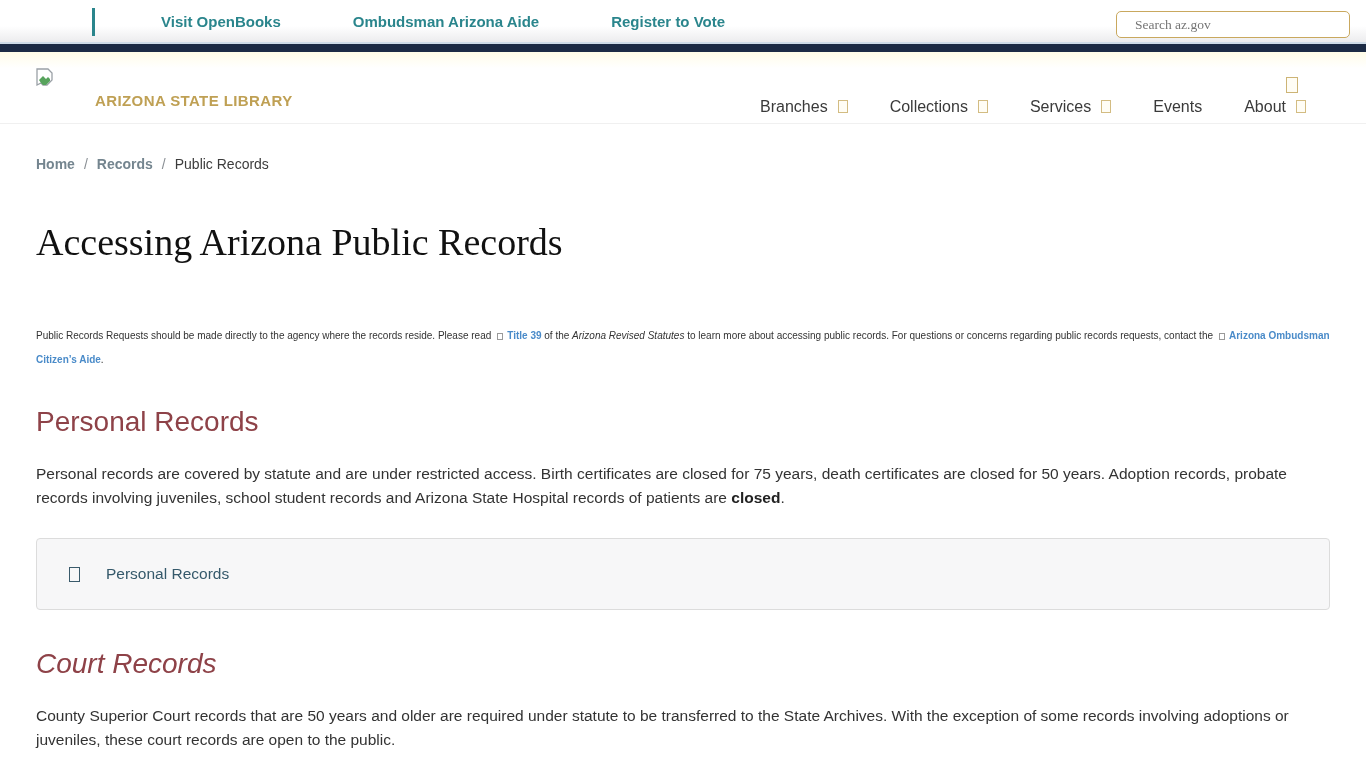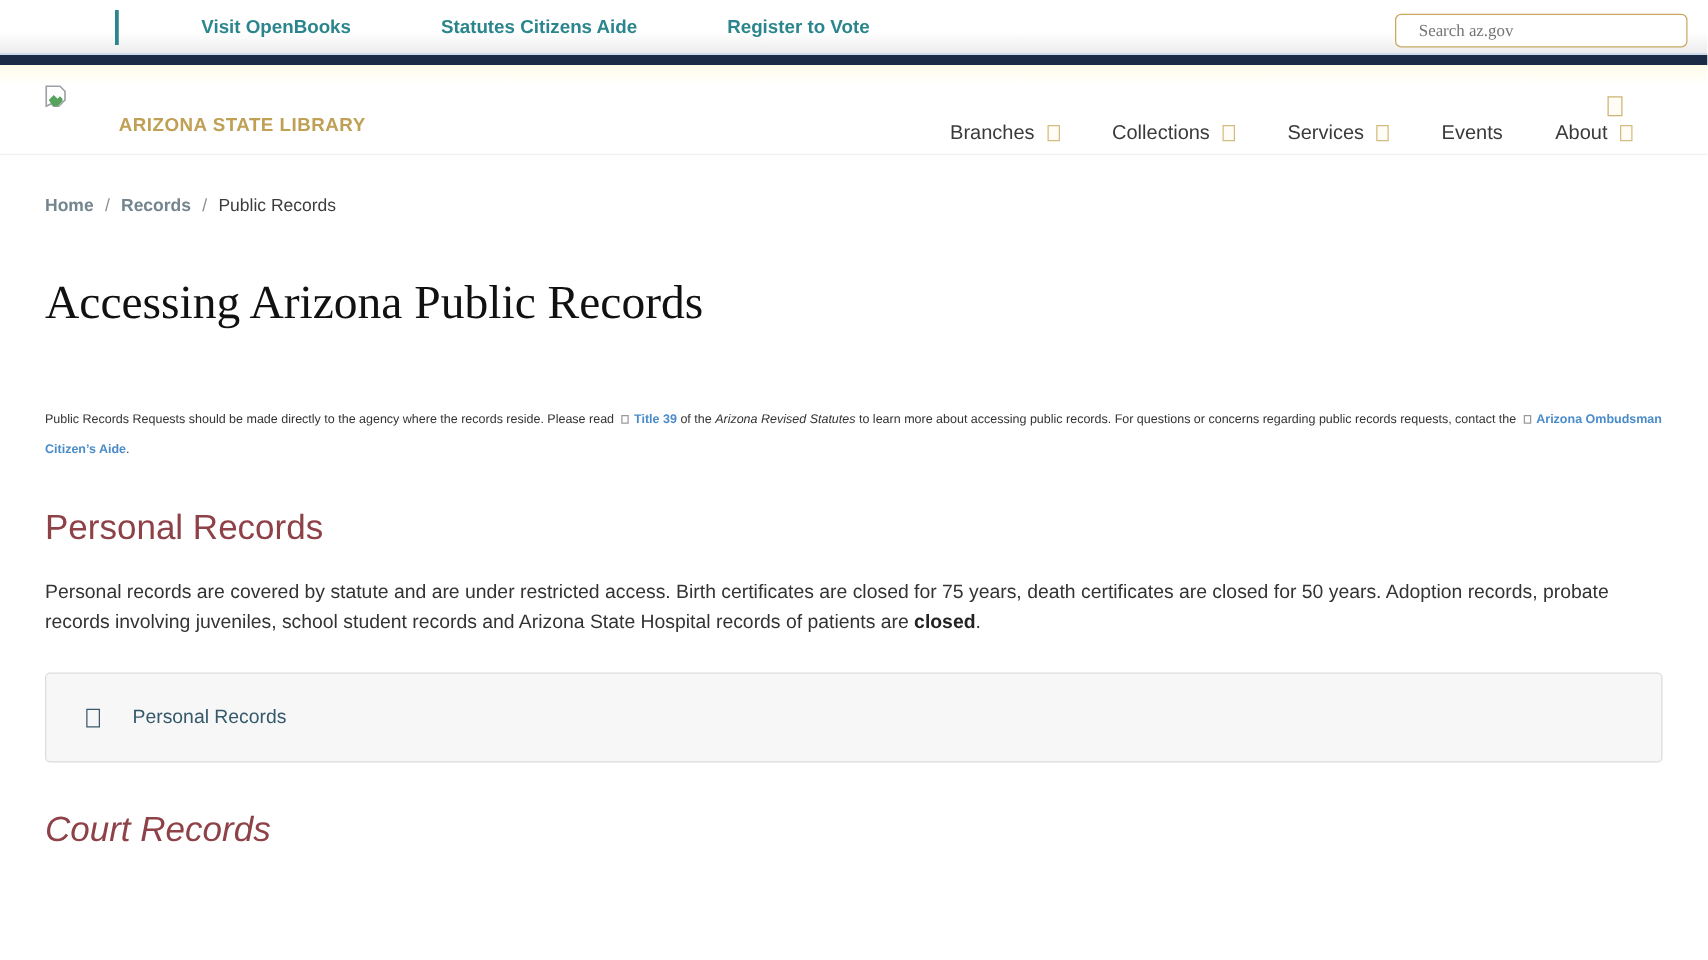--- a/index.html
+++ b/index.html
@@ -62,21 +62,21 @@
   .court-heading { margin-top:38px;font-style:italic; }
 </style>
 </head>
 <body>
 
 <div class="utility-bar">
   <div class="skip-bar"></div>
   <div class="utility-inner">
     <div class="utility-links">
       <a href="#">Visit OpenBooks</a>
-      <a href="#">Statutes Citizens Aide</a>
+      <a href="#">Ombudsman Arizona Aide</a>
       <a href="#">Register to Vote</a>
     </div>
   </div>
   <div class="search-wrap">
     <input class="search-input" type="text" placeholder="Search az.gov" style="">
   </div>
 </div>
 <div class="divider-light"></div>
 <div class="divider-navy"></div>
 
@@ -131,14 +131,15 @@
 
   <p class="section-body"><span>Personal records are covered by statute and are under restricted access. Birth certificates are closed for 75 years, death certificates are closed for 50 years. Adoption records, probate records involving juveniles, school student records and Arizona State Hospital records of patients are </span><b>closed</b><span>.</span></p>
 
   <div class="accordion">
     <span class="tofu tofu-acc"></span>
     <span class="accordion-label">Personal Records</span>
   </div>
 
   <h2 class="section-heading court-heading">Court Records</h2>
 
+  <p class="section-body">County Superior Court records that are 50 years and older are required under statute to be transferred to the State Archives. With the exception of some records involving adoptions or juveniles, these court records are open to the public.</p>
 
 </div>
 
 </body></html>

